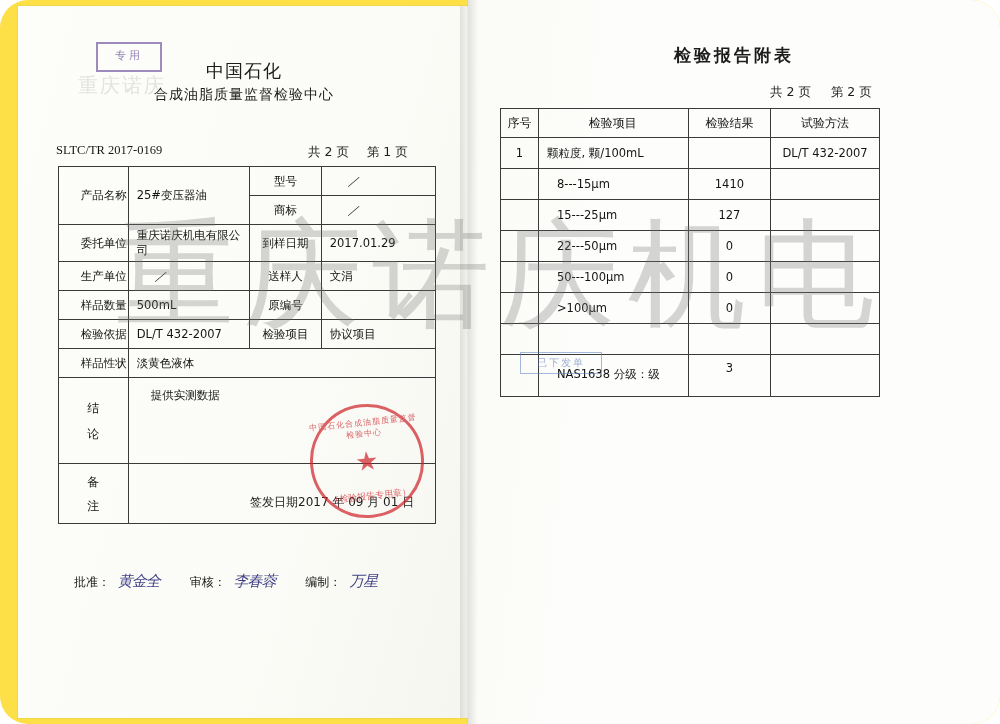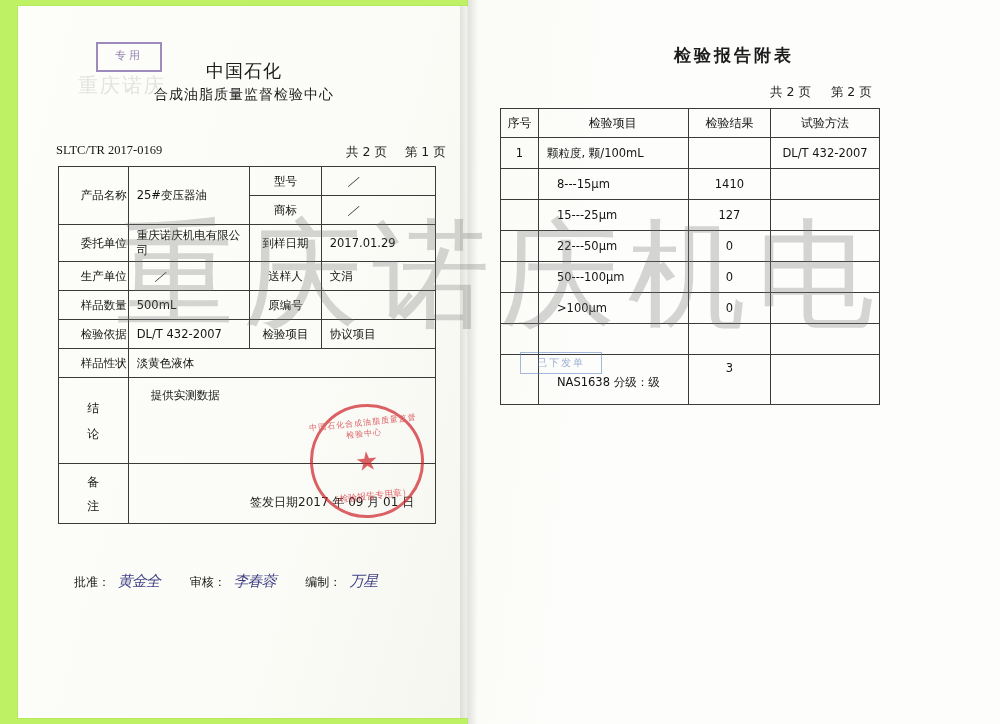--- a/index.html
+++ b/index.html
@@ -8,21 +8,22 @@
     background: #ffffff;
   }
   body {
     font-family: "Liberation Sans", sans-serif;
   }
   #page {
     position: relative;
     width: 1000px;
     height: 724px;
     overflow: hidden;
-    background: #bef264;
+    background: #fde047;
+    border-radius: 28px;
   }
   
   .sheet {
     position: absolute;
     background: #fefefc;
     box-shadow: 0 0 0 1px rgba(0,0,0,0.04);
   }
   #sheet-left {
     left: 18px; top: 6px; width: 452px; height: 712px;
     background: linear-gradient(105deg,#fdfdfa 0%,#fbfbf7 60%,#f6f6f1 100%);
@@ -58,21 +59,20 @@
     font-size: 21px; font-weight: bold; letter-spacing: 5px;
   }
   #left-docno {
     left: 38px; top: 137px;
     font-size: 12.5px; color: #161616;
     font-family: "Liberation Serif", serif;
   }
   #left-pages {
     left: 290px; top: 138px;
     font-size: 12.5px;
-    margin-left: 38px;
   }
   #left-pages span { margin-right: 14px; }
 
   
   #left-table {
     position: absolute;
     left: 40px; top: 160px;
     width: 378px;
     border-collapse: collapse;
     font-size: 11.5px;
@@ -399,21 +399,21 @@
       <td class="c-meth"></td>
     </tr>
     <tr>
       <td class="c-no"></td>
       <td class="c-item"></td>
       <td class="c-res"></td>
       <td class="c-meth"></td>
     </tr>
     <tr class="tall-last">
       <td class="c-no" style="vertical-align:top;padding-top:6px;"></td>
-      <td class="c-item" style="vertical-align:top;padding-top:20px;">NAS1638 分级：级</td>
+      <td class="c-item" style="vertical-align:top;padding-top:12px;">NAS1638 分级：级</td>
       <td class="c-res" style="vertical-align:top;padding-top:6px;">3</td>
       <td class="c-meth"></td>
     </tr>
   </tbody>
     </table>
 
   <div id="stamp-blue" class="cn">已下发单</div>
 
   <div id="watermark">重庆诺庆机电</div>
 </div>

